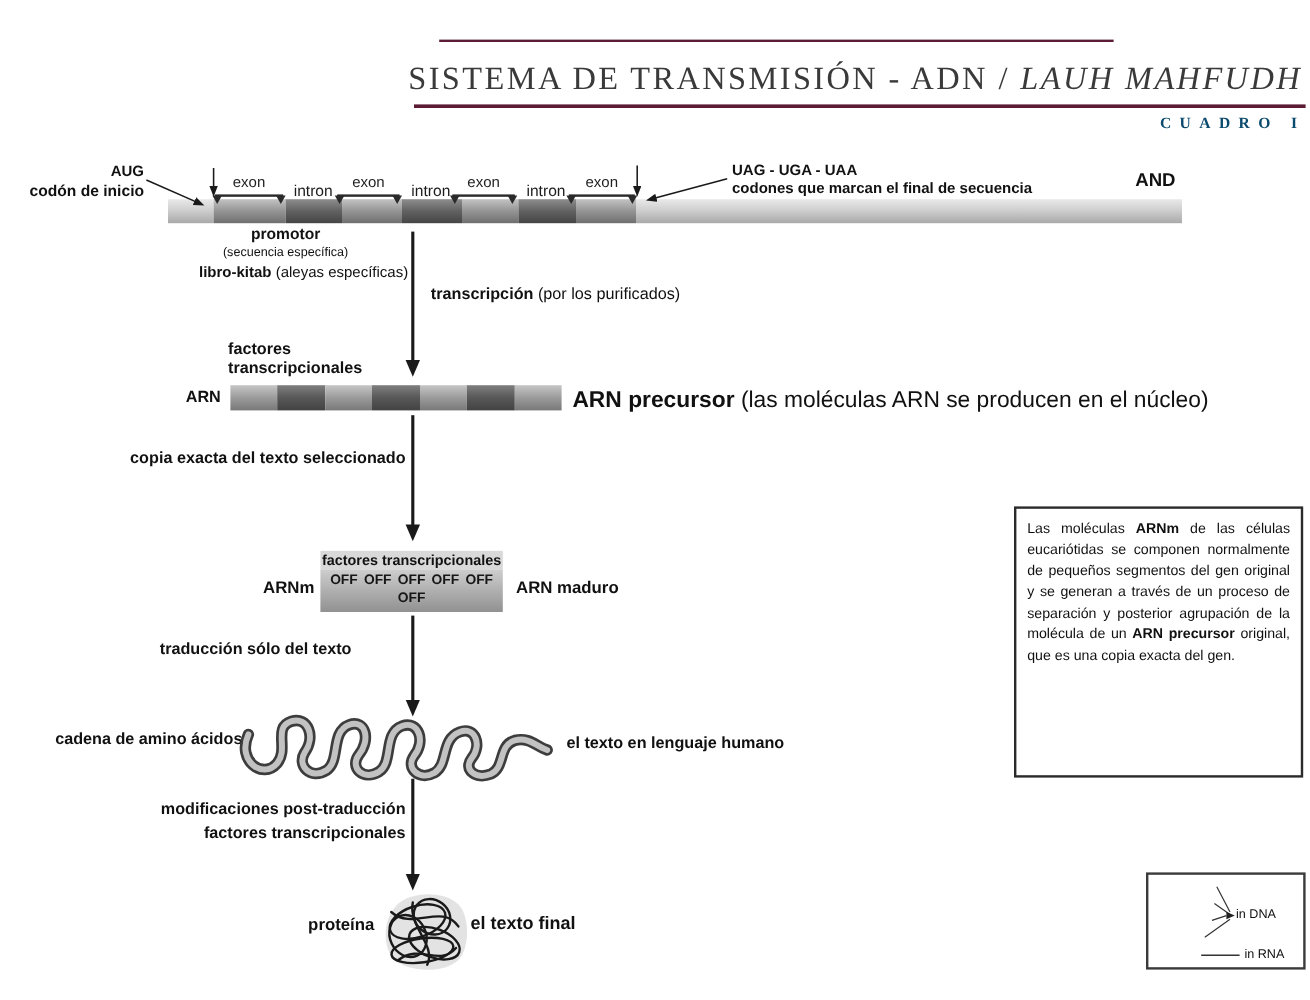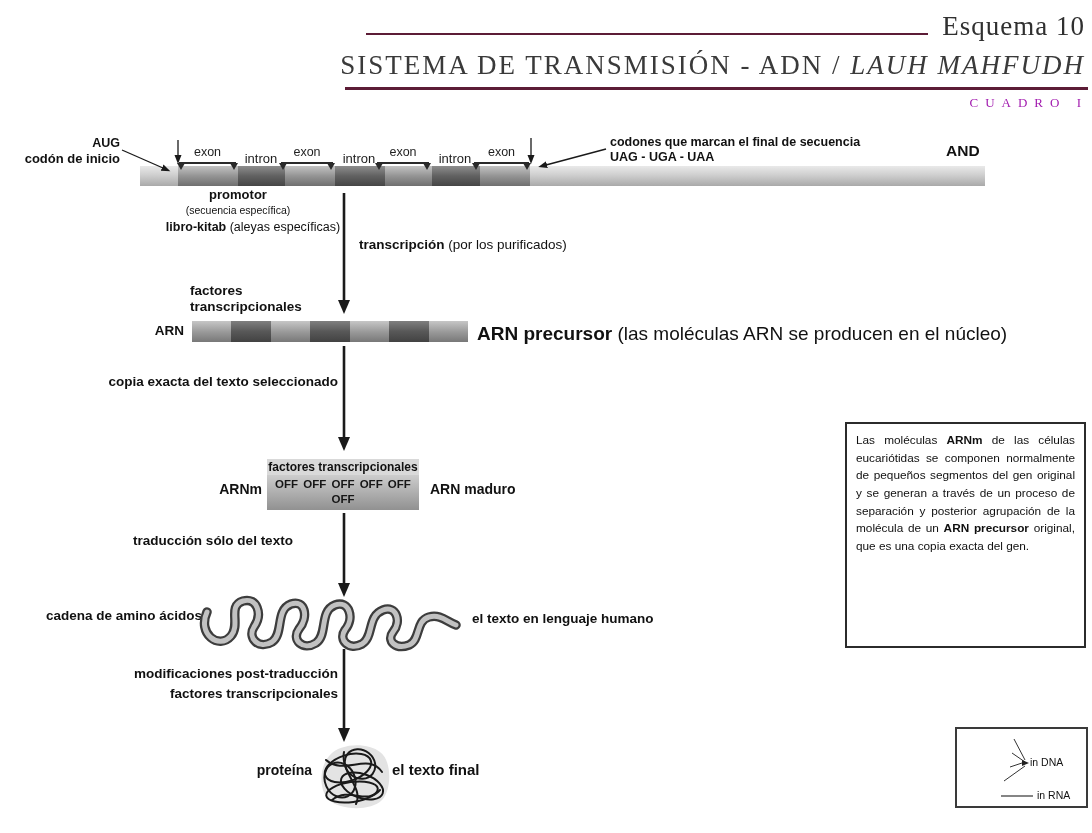--- a/index.html
+++ b/index.html
@@ -8,22 +8,22 @@
   .abs{position:absolute;}
 
   
   .top-line{left:366px;top:33px;width:562px;height:2px;background:#5c1c36;}
   .esquema{right:7px;top:11px;font-family:"Liberation Serif",serif;font-size:27px;
            letter-spacing:1px;color:#303030;}
   .main-title{right:7px;top:50px;font-family:"Liberation Serif",serif;font-size:27px;
               letter-spacing:2px;color:#3a3a3a;white-space:nowrap;}
   .main-title .it{font-style:italic;}
   .maroon-line{left:345px;top:87px;width:743px;height:3px;background:#5c1c36;}
-  .cuadro{right:4px;top:95px;font-family:"Liberation Serif",serif;font-weight:400;
-          font-size:13px;letter-spacing:7px;color:#a21caf;}
+  .cuadro{right:4px;top:95px;font-family:"Liberation Serif",serif;font-weight:700;
+          font-size:13px;letter-spacing:7px;color:#0c4a6e;}
 
   
   .aug-block{left:6px;top:136px;width:114px;text-align:right;font-weight:700;line-height:15px;}
   .aug-line1{font-size:12.5px;}
   .aug-line2{font-size:13px;}
   .uag-block{left:610px;top:135px;font-weight:700;font-size:12.5px;line-height:15px;}
   .and-label{left:946px;top:142px;font-weight:700;font-size:15.5px;}
 
   .dna-bar{left:140px;top:166px;width:845px;height:20px;display:flex;}
   .seg{height:100%;}
@@ -88,32 +88,31 @@
   .legend-svg{position:absolute;left:0;top:0;}
 
   .overlay{position:absolute;left:0;top:0;pointer-events:none;}
 </style>
 </head>
 <body>
 
 <div id="canvas">
 
   <div class="abs top-line"></div>
-  <div class="abs esquema">Esquema 10</div>
   <div class="abs main-title"><span>SISTEMA DE TRANSMISIÓN - ADN / </span><span class="it">LAUH MAHFUDH</span></div>
   <div class="abs maroon-line"></div>
   <div class="abs cuadro">CUADRO I</div>
 
   <div class="abs aug-block">
     <div class="aug-line1">AUG</div>
     <div class="aug-line2">codón de inicio</div>
   </div>
   <div class="abs uag-block">
+    <div>UAG - UGA - UAA</div>
     <div>codones que marcan el final de secuencia</div>
-    <div>UAG - UGA - UAA</div>
   </div>
   <div class="abs and-label">AND</div>
 
   <div class="abs dna-bar">
     <span class="seg seg-light" style="width:38px"></span>
     <span class="seg seg-exon" style="width:60px"></span>
     <span class="seg seg-intron" style="width:47px"></span>
     <span class="seg seg-exon" style="width:50px"></span>
     <span class="seg seg-intron" style="width:50px"></span>
     <span class="seg seg-exon" style="width:47px"></span>

